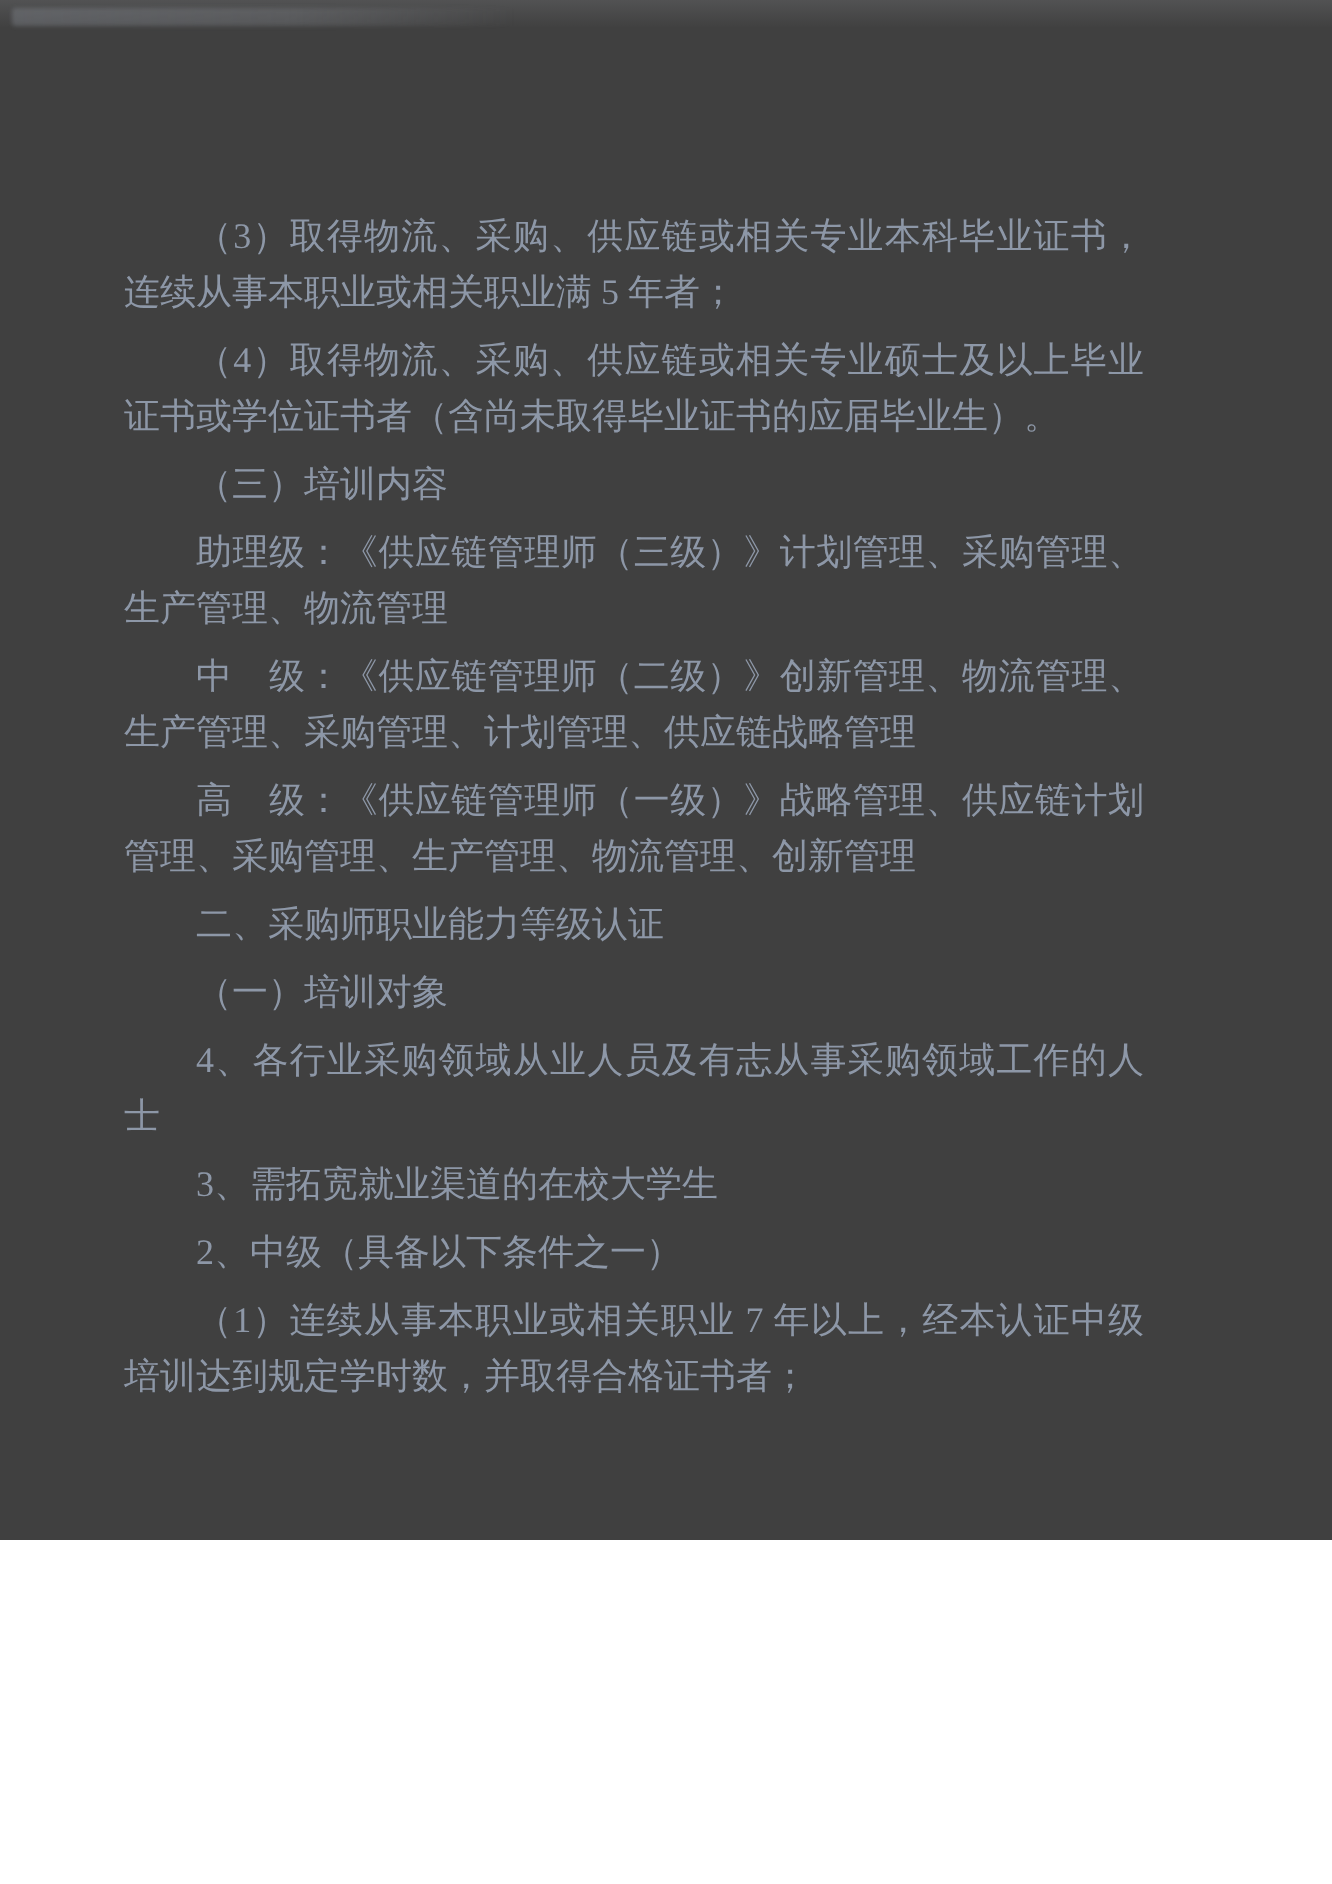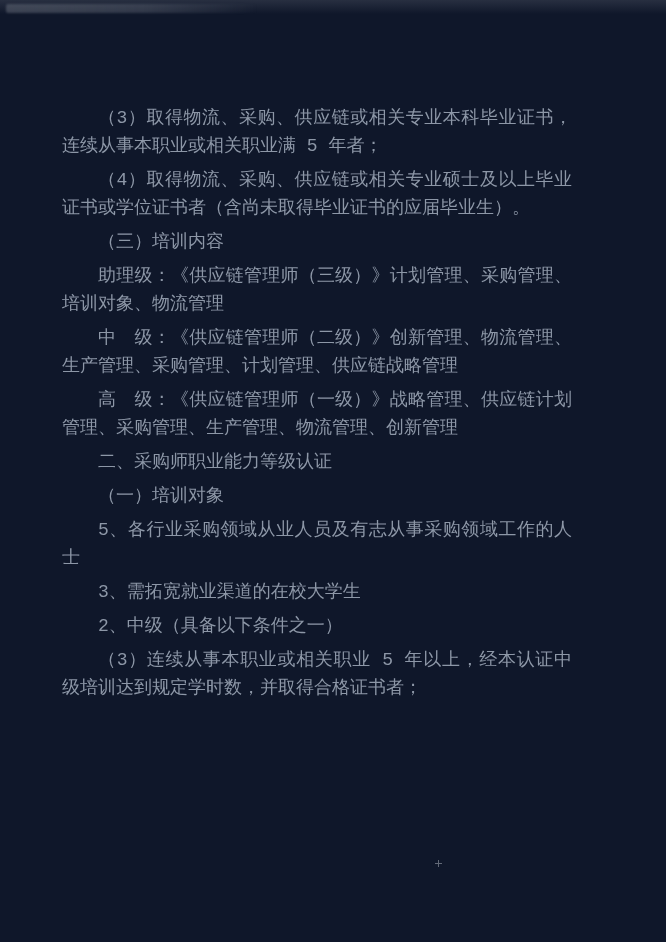--- a/index.html
+++ b/index.html
@@ -3,24 +3,24 @@
 <meta charset="utf-8">
 <style>
   html, body {
     margin: 0;
     padding: 0;
     background: #ffffff;
   }
   .page {
     position: relative;
     width: 666px;
-    height: 942px;
-    background: #0f172a;
+    height: 770px;
+    background: #404040;
     overflow: hidden;
-    font-family: Liberation Mono, monospace;
+    font-family: Liberation Serif, serif;
   }
   
   .scan-band {
     position: absolute;
     top: 0; left: 0; right: 0;
     height: 14px;
     background: linear-gradient(180deg, rgba(190,193,200,0.14), rgba(190,193,200,0.0));
     pointer-events: none;
   }
   
@@ -67,23 +67,23 @@
 
 <div class="page">
   <div class="scan-band"></div>
   <div class="scan-smudge"></div>
   <div class="registration-mark"></div>
 
   <div class="content">
     <p class="para">（3）取得物流、采购、供应链或相关专业本科毕业证书，连续从事本职业或相关职业满 5 年者；</p>
     <p class="para">（4）取得物流、采购、供应链或相关专业硕士及以上毕业证书或学位证书者（含尚未取得毕业证书的应届毕业生）。</p>
     <p class="para">（三）培训内容</p>
-    <p class="para">助理级：《供应链管理师（三级）》计划管理、采购管理、培训对象、物流管理</p>
+    <p class="para">助理级：《供应链管理师（三级）》计划管理、采购管理、生产管理、物流管理</p>
     <p class="para">中　级：《供应链管理师（二级）》创新管理、物流管理、生产管理、采购管理、计划管理、供应链战略管理</p>
     <p class="para">高　级：《供应链管理师（一级）》战略管理、供应链计划管理、采购管理、生产管理、物流管理、创新管理</p>
     <p class="para">二、采购师职业能力等级认证</p>
     <p class="para">（一）培训对象</p>
-    <p class="para">5、各行业采购领域从业人员及有志从事采购领域工作的人士</p>
+    <p class="para">4、各行业采购领域从业人员及有志从事采购领域工作的人士</p>
     <p class="para">3、需拓宽就业渠道的在校大学生</p>
     <p class="para">2、中级（具备以下条件之一）</p>
-    <p class="para">（3）连续从事本职业或相关职业 5 年以上，经本认证中级培训达到规定学时数，并取得合格证书者；</p>
+    <p class="para">（1）连续从事本职业或相关职业 7 年以上，经本认证中级培训达到规定学时数，并取得合格证书者；</p>
   </div>
 </div>
 
 </body></html>

